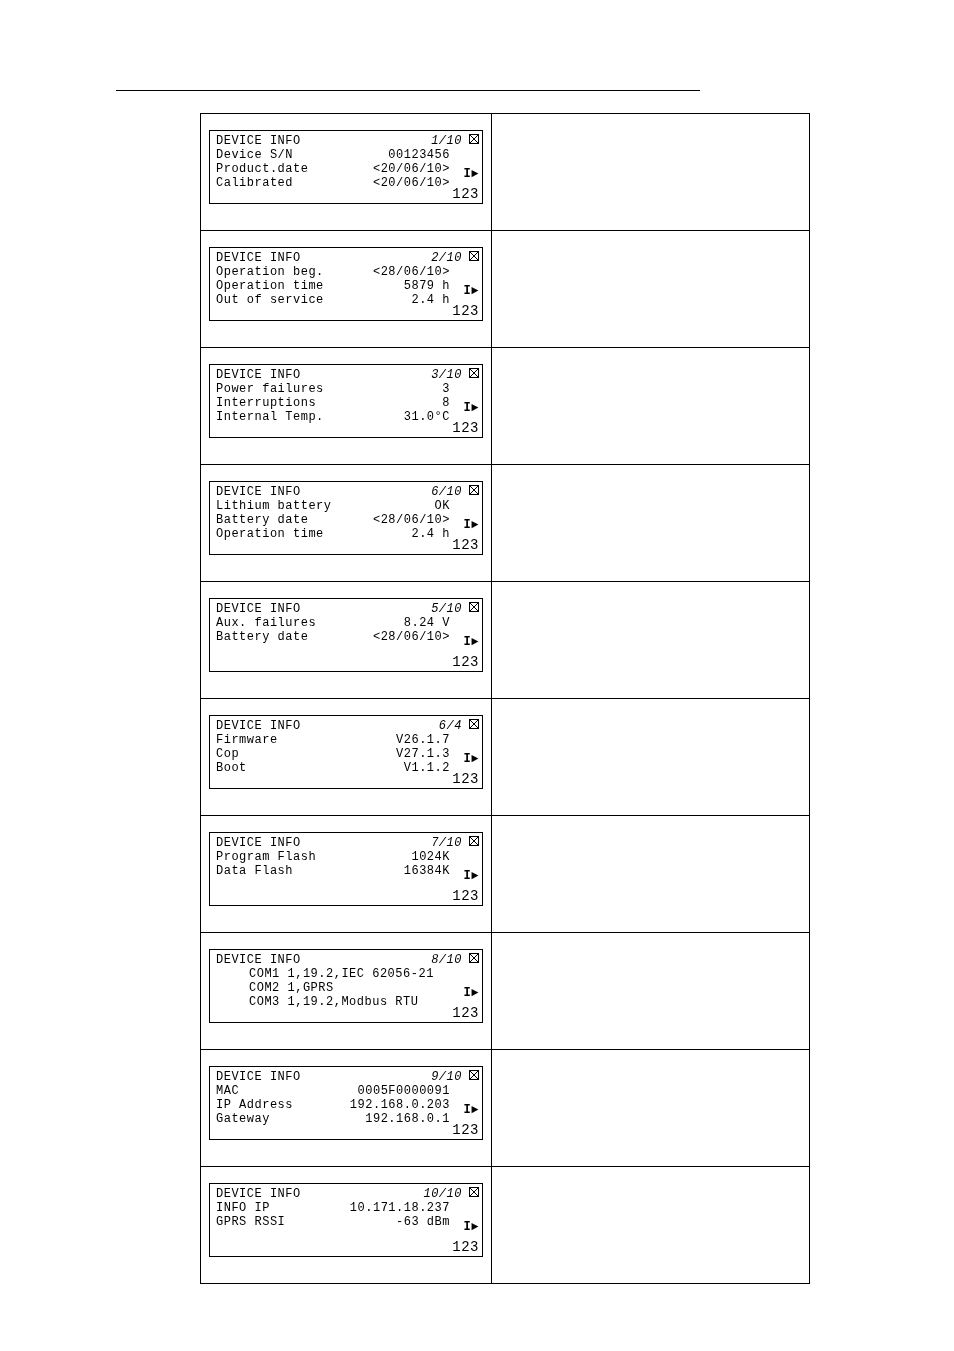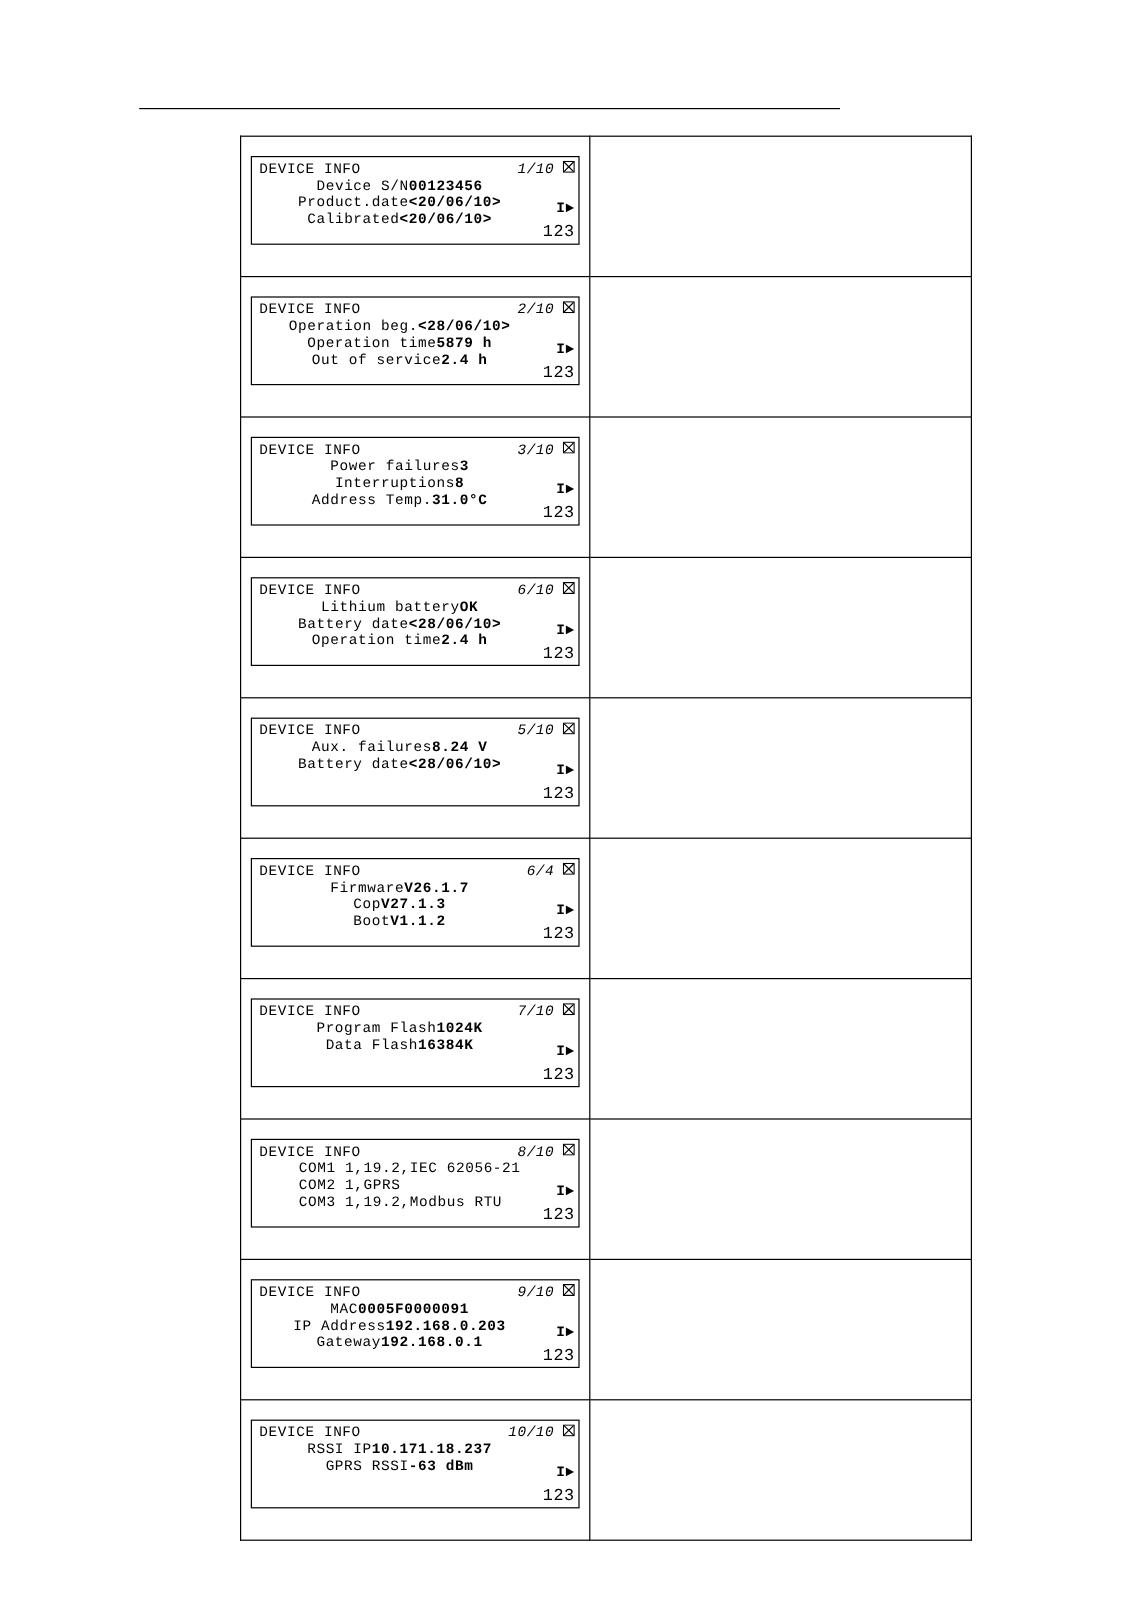--- a/index.html
+++ b/index.html
@@ -24,23 +24,23 @@
     padding:3px 6px 3px 6px;
     position:relative;
     height:66px;
     font-family:"Courier New", Courier, monospace;
     font-size:12px;
     line-height:14px;
     letter-spacing:0.5px;
   }
   .lcd .hdr { display:flex; justify-content:space-between; }
   .lcd .hdr .page-no { padding-right:14px;font-style:italic; }
-  .lcd .row { display:flex; justify-content:center; padding-right:26px; white-space:pre; }
+  .lcd .row { display:flex; justify-content:space-between; padding-right:26px; white-space:pre; }
   .lcd .row .lbl { white-space:pre; }
-  .lcd .row .val { white-space:pre;font-weight:bold; }
+  .lcd .row .val { white-space:pre; }
   .lcd .single { padding-right:26px; white-space:pre;margin-left:33px; }
 
   .box-icon { position:absolute; top:3px; right:3px; width:10px; height:10px; }
   .arrow-icon { position:absolute; top:36px; right:3px; font-size:12px; font-weight:bold; }
   .num-icon { position:absolute; bottom:2px; right:3px; font-size:14px; }
 </style>
 </head>
 <body>
 
 <div class="page">
@@ -92,21 +92,21 @@
         </tr>
         <tr>
           <td class="left-col">
             <div class="lcd">
               <div class="hdr">
                 <span>DEVICE INFO</span>
                 <span class="page-no">3/10</span>
               </div>
               <div class="row"><span class="lbl">Power failures</span><span class="val">3</span></div>
               <div class="row"><span class="lbl">Interruptions</span><span class="val">8</span></div>
-              <div class="row"><span class="lbl">Address Temp.</span><span class="val">31.0°C</span></div>
+              <div class="row"><span class="lbl">Internal Temp.</span><span class="val">31.0°C</span></div>
               <span class="box-icon"><svg viewBox="0 0 10 10" width="10" height="10">
                   <rect x="0.5" y="0.5" width="9" height="9" fill="none" stroke="#000" stroke-width="1"></rect>
                   <line x1="1" y1="1" x2="9" y2="9" stroke="#000" stroke-width="1"></line>
                   <line x1="9" y1="1" x2="1" y2="9" stroke="#000" stroke-width="1"></line>
                 </svg></span>
               <span class="arrow-icon">I►</span>
               <span class="num-icon">123</span>
             </div>
           </td>
           <td class="right-col"></td>
@@ -235,21 +235,21 @@
           </td>
           <td class="right-col"></td>
         </tr>
         <tr>
           <td class="left-col">
             <div class="lcd">
               <div class="hdr">
                 <span>DEVICE INFO</span>
                 <span class="page-no">10/10</span>
               </div>
-              <div class="row"><span class="lbl">RSSI IP</span><span class="val">10.171.18.237</span></div>
+              <div class="row"><span class="lbl">INFO IP</span><span class="val">10.171.18.237</span></div>
               <div class="row"><span class="lbl">GPRS RSSI</span><span class="val">-63 dBm</span></div>
               <span class="box-icon"><svg viewBox="0 0 10 10" width="10" height="10">
                   <rect x="0.5" y="0.5" width="9" height="9" fill="none" stroke="#000" stroke-width="1"></rect>
                   <line x1="1" y1="1" x2="9" y2="9" stroke="#000" stroke-width="1"></line>
                   <line x1="9" y1="1" x2="1" y2="9" stroke="#000" stroke-width="1"></line>
                 </svg></span>
               <span class="arrow-icon">I►</span>
               <span class="num-icon">123</span>
             </div>
           </td>

